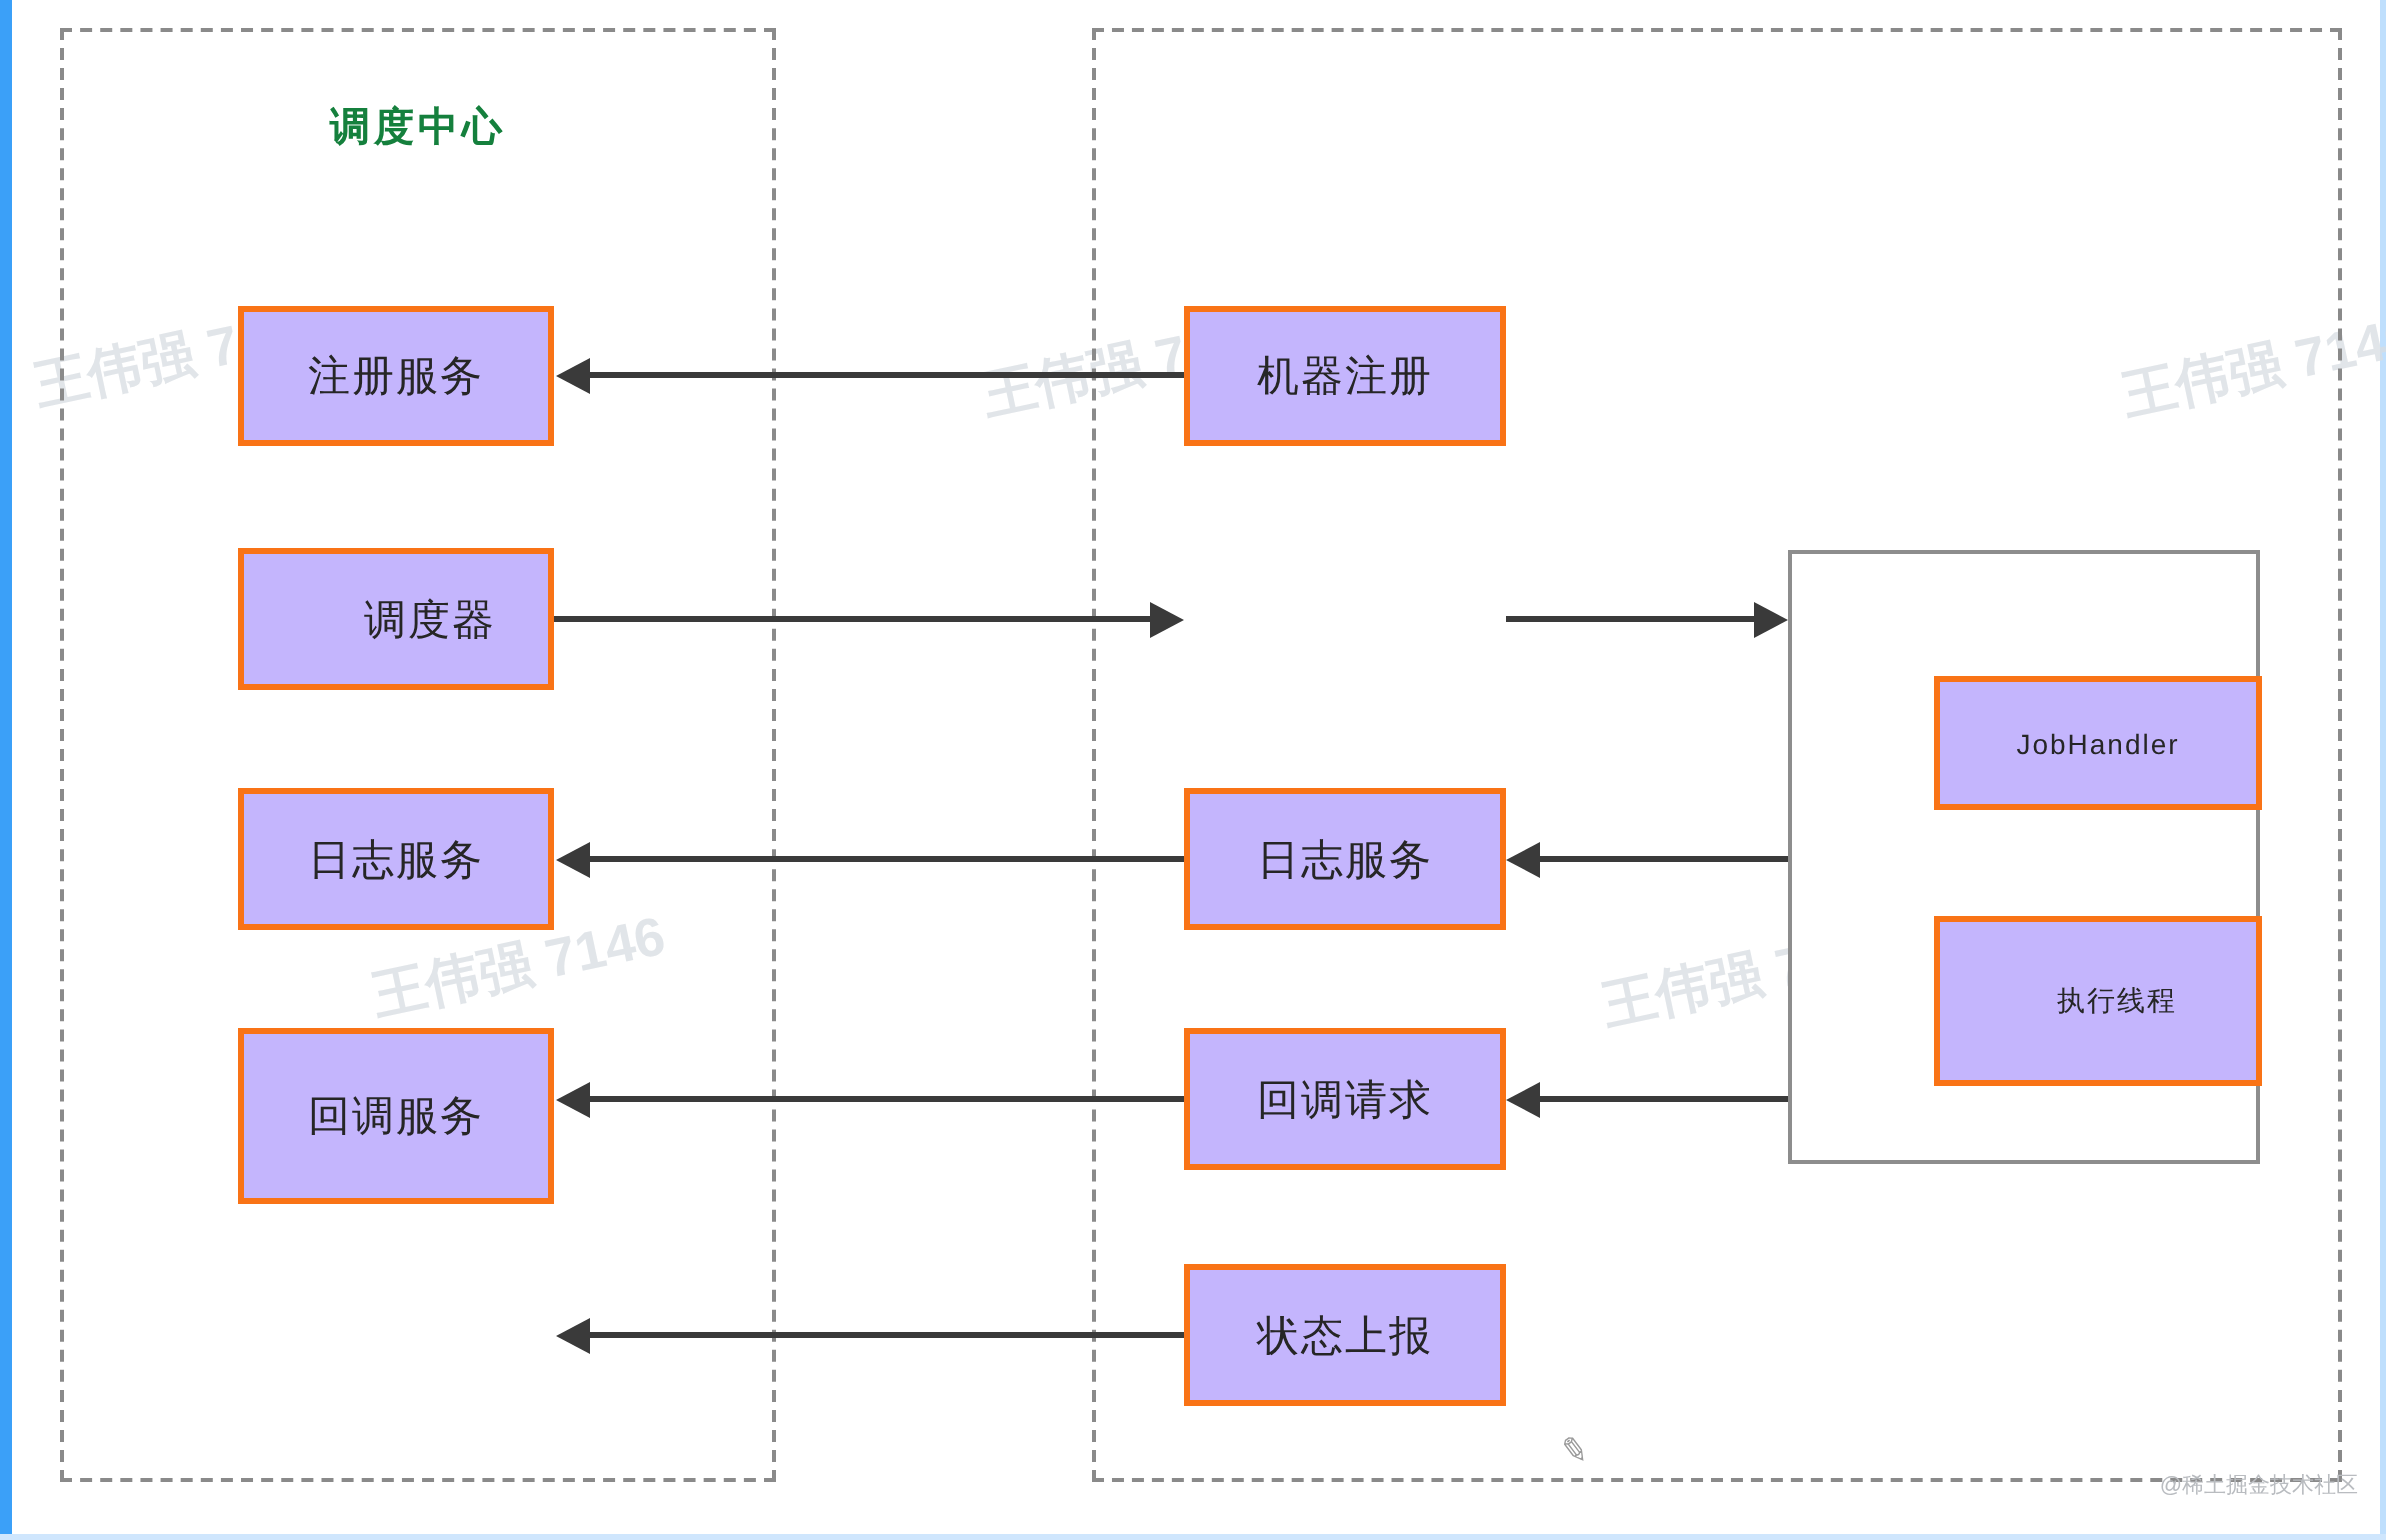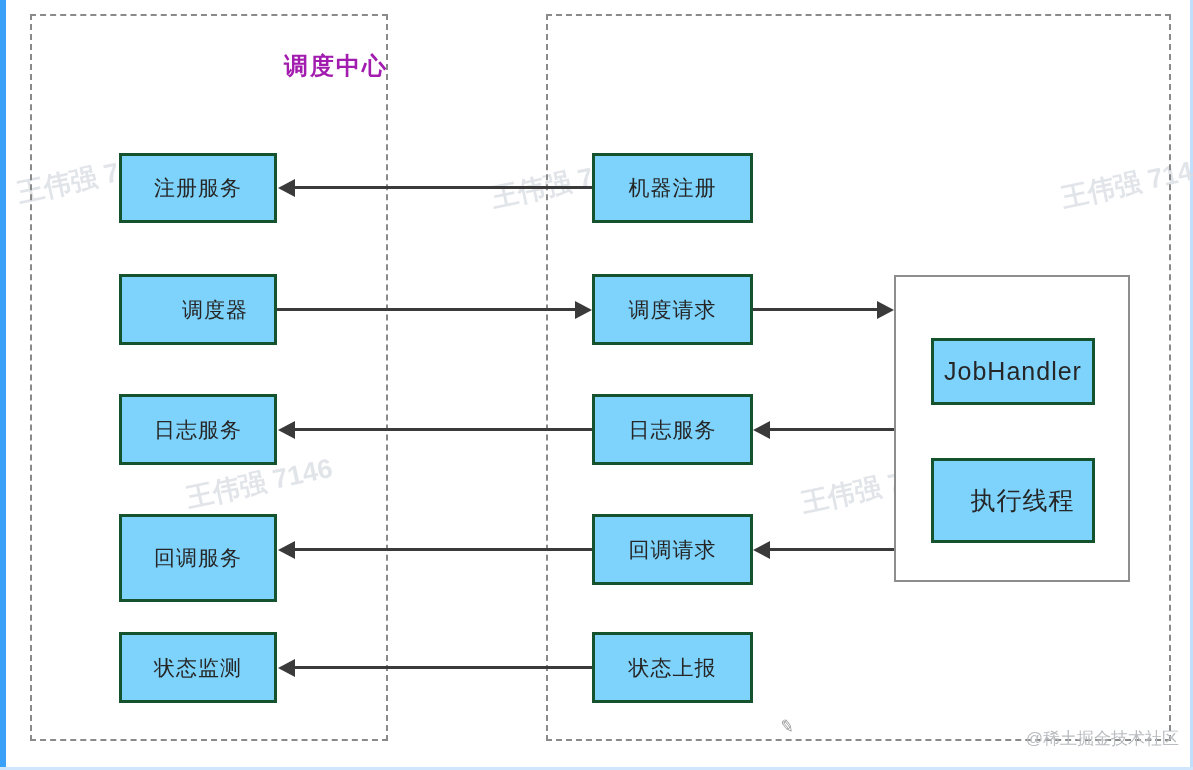--- a/index.html
+++ b/index.html
@@ -44,43 +44,44 @@
   
   .panel {
     position: absolute;
     border: 2px dashed #8a8a8a;
     box-sizing: border-box;
     background: transparent;
   }
   .panel-title {
     position: absolute;
     width: 100%;
-    text-align: right;
-    font-size: 24px;
+    text-align: center;
+    font-size: 20px;
     font-weight: bold;
-    color: #a21caf;
+    color: #15803d;
     letter-spacing: 2px;
   }
 
   
   .box {
     position: absolute;
     box-sizing: border-box;
-    border: 3px solid #14532d;
-    background: #7dd3fc;
+    border: 3px solid #f97316;
+    background: #c4b5fd;
     display: flex;
     align-items: center;
     justify-content: center;
     font-size: 21px;
     color: #262626;
     letter-spacing: 1px;
   }
   .box.inner {
     border-width: 3px;
-    font-size: 25px;
+    font-size: 14px;
+    margin-left: 36px;
   }
   .container-box {
     position: absolute;
     box-sizing: border-box;
     border: 2px solid #8d8d8d;
     background: #ffffff;
   }
 
   
   .line {
@@ -111,21 +112,21 @@
     white-space: nowrap;
     opacity: 0.75;
     transform: rotate(-12deg);
     pointer-events: none;
     user-select: none;
   }
   .credit {
     position: absolute;
     right: 14px;
     bottom: 20px;
-    font-size: 17px;
+    font-size: 11px;
     color: #b9bcc0;
     white-space: nowrap;
   }
   .pencil {
     position: absolute;
     color: #9a9a9a;
     font-size: 17px;
     transform: rotate(8deg);
   }
 </style>
@@ -149,21 +150,20 @@
   <div class="panel-title" style="left:30px; top:50px; width:358px;">调度中心</div>
 
   <div class="panel" style="left:546px; top:14px; width:625px; height:727px;"></div>
 
   <div class="box" style="left:119px; top:153px; width:158px; height:70px;">注册服务</div>
   <div class="box" style="left:592px; top:153px; width:161px; height:70px;">机器注册</div>
   <div class="line" style="left:295px; top:186px; width:297px;"></div>
   <div class="arrow left" style="left:278px; top:179px;"></div>
 
   <div class="box" style="left:119px; top:274px; width:158px; height:71px;padding-left:34px;">调度器</div>
-  <div class="box" style="left:592px; top:274px; width:161px; height:71px;">调度请求</div>
   <div class="line" style="left:277px; top:308px; width:298px;"></div>
   <div class="arrow right" style="left:575px; top:301px;"></div>
 
   <div class="line" style="left:753px; top:308px; width:124px;"></div>
   <div class="arrow right" style="left:877px; top:301px;"></div>
 
   <div class="container-box" style="left:894px; top:275px; width:236px; height:307px;"></div>
   <div class="box inner" style="left:931px; top:338px; width:164px; height:67px;">JobHandler</div>
   <div class="box inner" style="left:931px; top:458px; width:164px; height:85px;padding-left:19px;">执行线程</div>
 
@@ -178,21 +178,20 @@
 
   <div class="box" style="left:119px; top:514px; width:158px; height:88px;">回调服务</div>
   <div class="box" style="left:592px; top:514px; width:161px; height:71px;">回调请求</div>
 
   <div class="line" style="left:770px; top:548px; width:124px;"></div>
   <div class="arrow left" style="left:753px; top:541px;"></div>
 
   <div class="line" style="left:295px; top:548px; width:297px;"></div>
   <div class="arrow left" style="left:278px; top:541px;"></div>
 
-  <div class="box" style="left:119px; top:632px; width:158px; height:71px;">状态监测</div>
   <div class="box" style="left:592px; top:632px; width:161px; height:71px;">状态上报</div>
   <div class="line" style="left:295px; top:666px; width:297px;"></div>
   <div class="arrow left" style="left:278px; top:659px;"></div>
 
   <div class="pencil" style="left:780px; top:716px;">✎</div>
 
   <div class="credit">@稀土掘金技术社区</div>
 
 </div>
 

